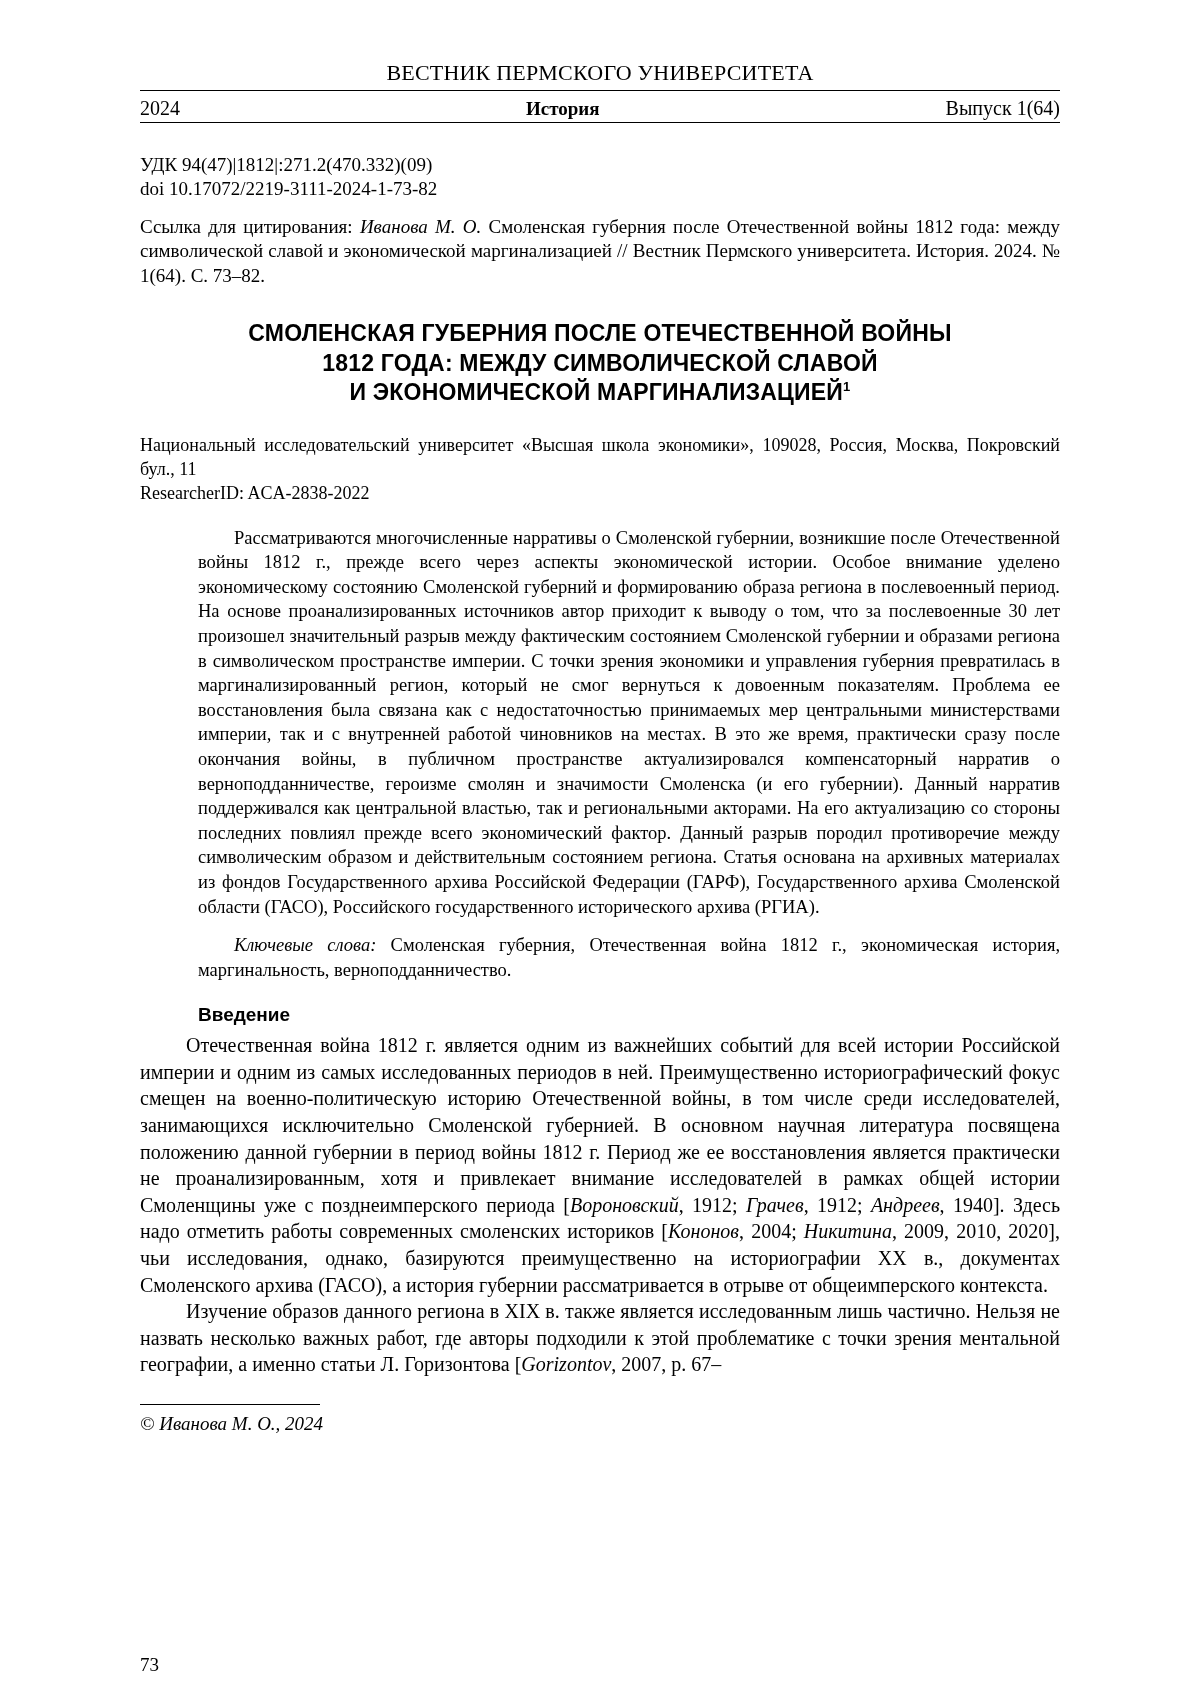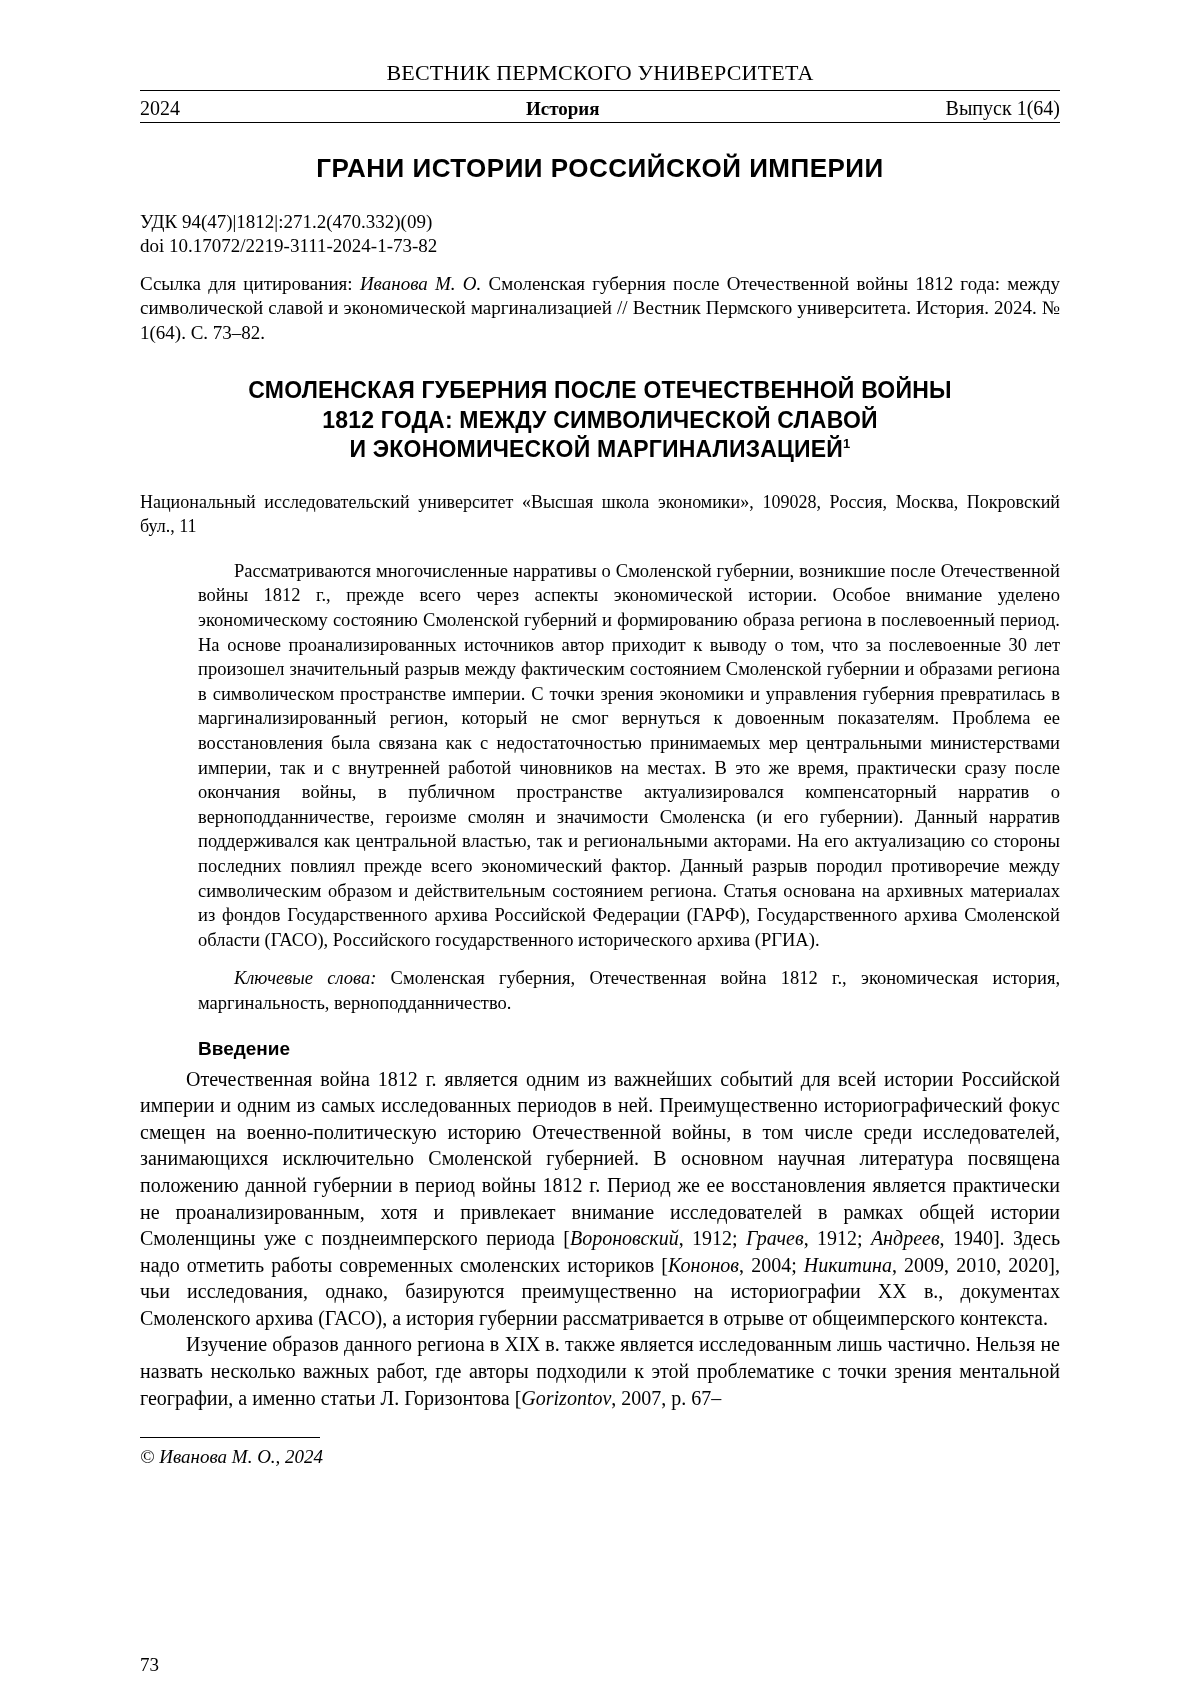--- a/index.html
+++ b/index.html
@@ -156,40 +156,40 @@
   <div class="journal-title">ВЕСТНИК ПЕРМСКОГО УНИВЕРСИТЕТА</div>
   <hr class="rule">
 
   <div class="header-row">
     <span class="year">2024</span>
     <span class="section">История</span>
     <span class="issue">Выпуск 1(64)</span>
   </div>
   <hr class="rule-thin">
 
-  <div class="rubric">ГРАНИ ИСТОРИИ РОССИЙСКОЙ ИМПЕРИИ</div>
 
   <div class="meta">
     <span class="udk">УДК 94(47)|1812|:271.2(470.332)(09)</span>
     <span class="doi">doi 10.17072/2219-3111-2024-1-73-82</span>
   </div>
 
   <div class="citation">
     <span>Ссылка для цитирования:</span>
     <i>Иванова М. О.</i><span> Смоленская губерния после Отечественной войны 1812 года: между символической славой и экономической маргинализацией // Вестник Пермского университета. История. 2024. № 1(64). С. 73–82.</span>
   </div>
 
   <div class="article-title">
     <span>СМОЛЕНСКАЯ ГУБЕРНИЯ ПОСЛЕ ОТЕЧЕСТВЕННОЙ ВОЙНЫ</span><br>
     <span>1812 ГОДА: МЕЖДУ СИМВОЛИЧЕСКОЙ СЛАВОЙ</span><br>
     <span>И ЭКОНОМИЧЕСКОЙ МАРГИНАЛИЗАЦИЕЙ</span><sup>1</sup>
   </div>
 
 
   <div class="affiliation">Национальный исследовательский университет «Высшая школа экономики», 109028, Россия, Москва, Покровский бул., 11</div>
+  <div class="contact">ResearcherID: ACA-2838-2022</div>
 
   <div class="abstract">Рассматриваются многочисленные нарративы о Смоленской губернии, возникшие после Отечественной войны 1812 г., прежде всего через аспекты экономической истории. Особое внимание уделено экономическому состоянию Смоленской губерний и формированию образа региона в послевоенный период. На основе проанализированных источников автор приходит к выводу о том, что за послевоенные 30 лет произошел значительный разрыв между фактическим состоянием Смоленской губернии и образами региона в символическом пространстве империи. С точки зрения экономики и управления губерния превратилась в маргинализированный регион, который не смог вернуться к довоенным показателям. Проблема ее восстановления была связана как с недостаточностью принимаемых мер центральными министерствами империи, так и с внутренней работой чиновников на местах. В это же время, практически сразу после окончания войны, в публичном пространстве актуализировался компенсаторный нарратив о верноподданничестве, героизме смолян и значимости Смоленска (и его губернии). Данный нарратив поддерживался как центральной властью, так и региональными акторами. На его актуализацию со стороны последних повлиял прежде всего экономический фактор. Данный разрыв породил противоречие между символическим образом и действительным состоянием региона. Статья основана на архивных материалах из фондов Государственного архива Российской Федерации (ГАРФ), Государственного архива Смоленской области (ГАСО), Российского государственного исторического архива (РГИА).</div>
 
   <div class="keywords">
     <i>Ключевые слова:</i><span> Смоленская губерния, Отечественная война 1812 г., экономическая история, маргинальность, верноподданничество.</span>
   </div>
 
   <div class="section-head">Введение</div>
 
   <p class="body-par">

